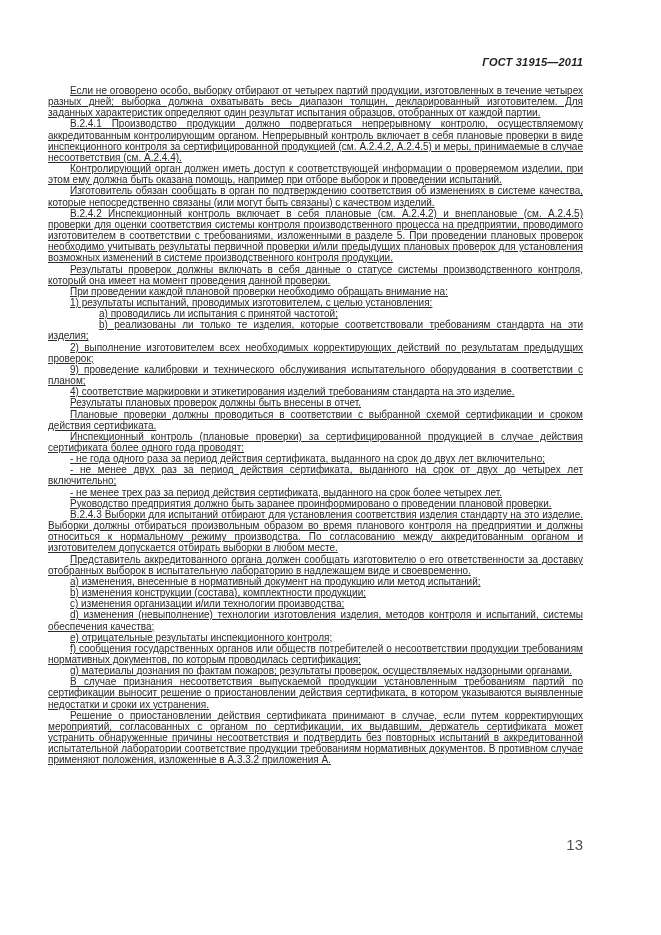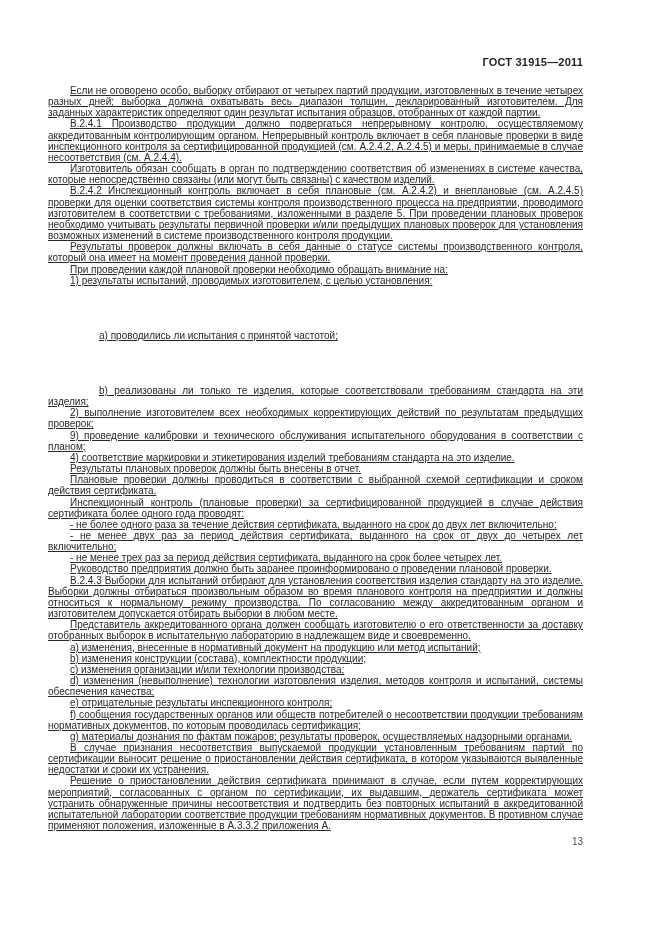--- a/index.html
+++ b/index.html
@@ -18,20 +18,21 @@
   .running-head {
     position: absolute;
     top: 56px;
     left: 48px;
     width: 535px;
     text-align: right;
     font-size: 11px;
     font-weight: 700;
     color: #1f1f1f;
     letter-spacing: 0.2px;
+    font-style: italic;
   }
   .doc-body {
     position: absolute;
     top: 85px;
     left: 48px;
     width: 535px;
     font-size: 10px;
     line-height: 11.15px;
     color: #2a2a2a;
     text-align: justify;
@@ -43,63 +44,63 @@
   }
   .blk.p,
   .blk.heading,
   .blk.num,
   .blk.dash,
   .blk.letter {
     text-indent: 22px;
   }
   .blk.sub {
     text-indent: 51px;
-    margin-top: 44px;
   }
   .blk.heading {
     font-weight: 700;
     text-align: left;
   }
   .page-footer {
     position: absolute;
     top: 836px;
     left: 48px;
     width: 535px;
     text-align: right;
-    font-size: 10px;
+    font-size: 15px;
     color: #4f4f4f;
   }
 </style>
 </head>
 <body>
 
 <div class="page">
 
   <header class="running-head">
     <span>ГОСТ 31915—2011</span>
   </header>
 
   <main class="doc-body">
 
   <p class="blk p">Если не оговорено особо, выборку отбирают от четырех партий продукции, изготовленных в течение четырех разных дней; выборка должна охватывать весь диапазон толщин, декларированный изготовителем. Для заданных характеристик определяют один результат испытания образцов, отобранных от каждой партии.</p>
       <p class="blk p">В.2.4.1 Производство продукции должно подвергаться непрерывному контролю, осуществляемому аккредитованным контролирующим органом. Непрерывный контроль включает в себя плановые проверки в виде инспекционного контроля за сертифицированной продукцией (см. А.2.4.2, А.2.4.5) и меры, принимаемые в случае несоответствия (см. А.2.4.4).</p>
+      <p class="blk p">Контролирующий орган должен иметь доступ к соответствующей информации о проверяемом изделии, при этом ему должна быть оказана помощь, например при отборе выборок и проведении испытаний.</p>
       <p class="blk p">Изготовитель обязан сообщать в орган по подтверждению соответствия об изменениях в системе качества, которые непосредственно связаны (или могут быть связаны) с качеством изделий.</p>
       <p class="blk p">В.2.4.2 Инспекционный контроль включает в себя плановые (см. А.2.4.2) и внеплановые (см. А.2.4.5) проверки для оценки соответствия системы контроля производственного процесса на предприятии, проводимого изготовителем в соответствии с требованиями, изложенными в разделе 5. При проведении плановых проверок необходимо учитывать результаты первичной проверки и/или предыдущих плановых проверок для установления возможных изменений в системе производственного контроля продукции.</p>
       <p class="blk p">Результаты проверок должны включать в себя данные о статусе системы производственного контроля, который она имеет на момент проведения данной проверки.</p>
       <p class="blk p">При проведении каждой плановой проверки необходимо обращать внимание на:</p>
       <p class="blk num">1) результаты испытаний, проводимых изготовителем, с целью установления:</p>
       <p class="blk sub">a) проводились ли испытания с принятой частотой;</p>
       <p class="blk sub">b) реализованы ли только те изделия, которые соответствовали требованиям стандарта на эти изделия;</p>
       <p class="blk num">2) выполнение изготовителем всех необходимых корректирующих действий по результатам предыдущих проверок;</p>
       <p class="blk num">9) проведение калибровки и технического обслуживания испытательного оборудования в соответствии с планом;</p>
       <p class="blk num">4) соответствие маркировки и этикетирования изделий требованиям стандарта на это изделие.</p>
       <p class="blk p">Результаты плановых проверок должны быть внесены в отчет.</p>
       <p class="blk p">Плановые проверки должны проводиться в соответствии с выбранной схемой сертификации и сроком действия сертификата.</p>
       <p class="blk p">Инспекционный контроль (плановые проверки) за сертифицированной продукцией в случае действия сертификата более одного года проводят:</p>
-      <p class="blk dash">- не более одного раза за течение действия сертификата, выданного на срок до двух лет включительно;</p>
+      <p class="blk dash">- не года одного раза за период действия сертификата, выданного на срок до двух лет включительно;</p>
       <p class="blk dash">- не менее двух раз за период действия сертификата, выданного на срок от двух до четырех лет включительно;</p>
       <p class="blk dash">- не менее трех раз за период действия сертификата, выданного на срок более четырех лет.</p>
       <p class="blk p">Руководство предприятия должно быть заранее проинформировано о проведении плановой проверки.</p>
       <p class="blk p">В.2.4.3 Выборки для испытаний отбирают для установления соответствия изделия стандарту на это изделие. Выборки должны отбираться произвольным образом во время планового контроля на предприятии и должны относиться к нормальному режиму производства. По согласованию между аккредитованным органом и изготовителем допускается отбирать выборки в любом месте.</p>
       <p class="blk p">Представитель аккредитованного органа должен сообщать изготовителю о его ответственности за доставку отобранных выборок в испытательную лабораторию в надлежащем виде и своевременно.</p>
       <p class="blk letter">a) изменения, внесенные в нормативный документ на продукцию или метод испытаний;</p>
       <p class="blk letter">b) изменения конструкции (состава), комплектности продукции;</p>
       <p class="blk letter">c) изменения организации и/или технологии производства;</p>
       <p class="blk letter">d) изменения (невыполнение) технологии изготовления изделия, методов контроля и испытаний, системы обеспечения качества;</p>
       <p class="blk letter">e) отрицательные результаты инспекционного контроля;</p>

